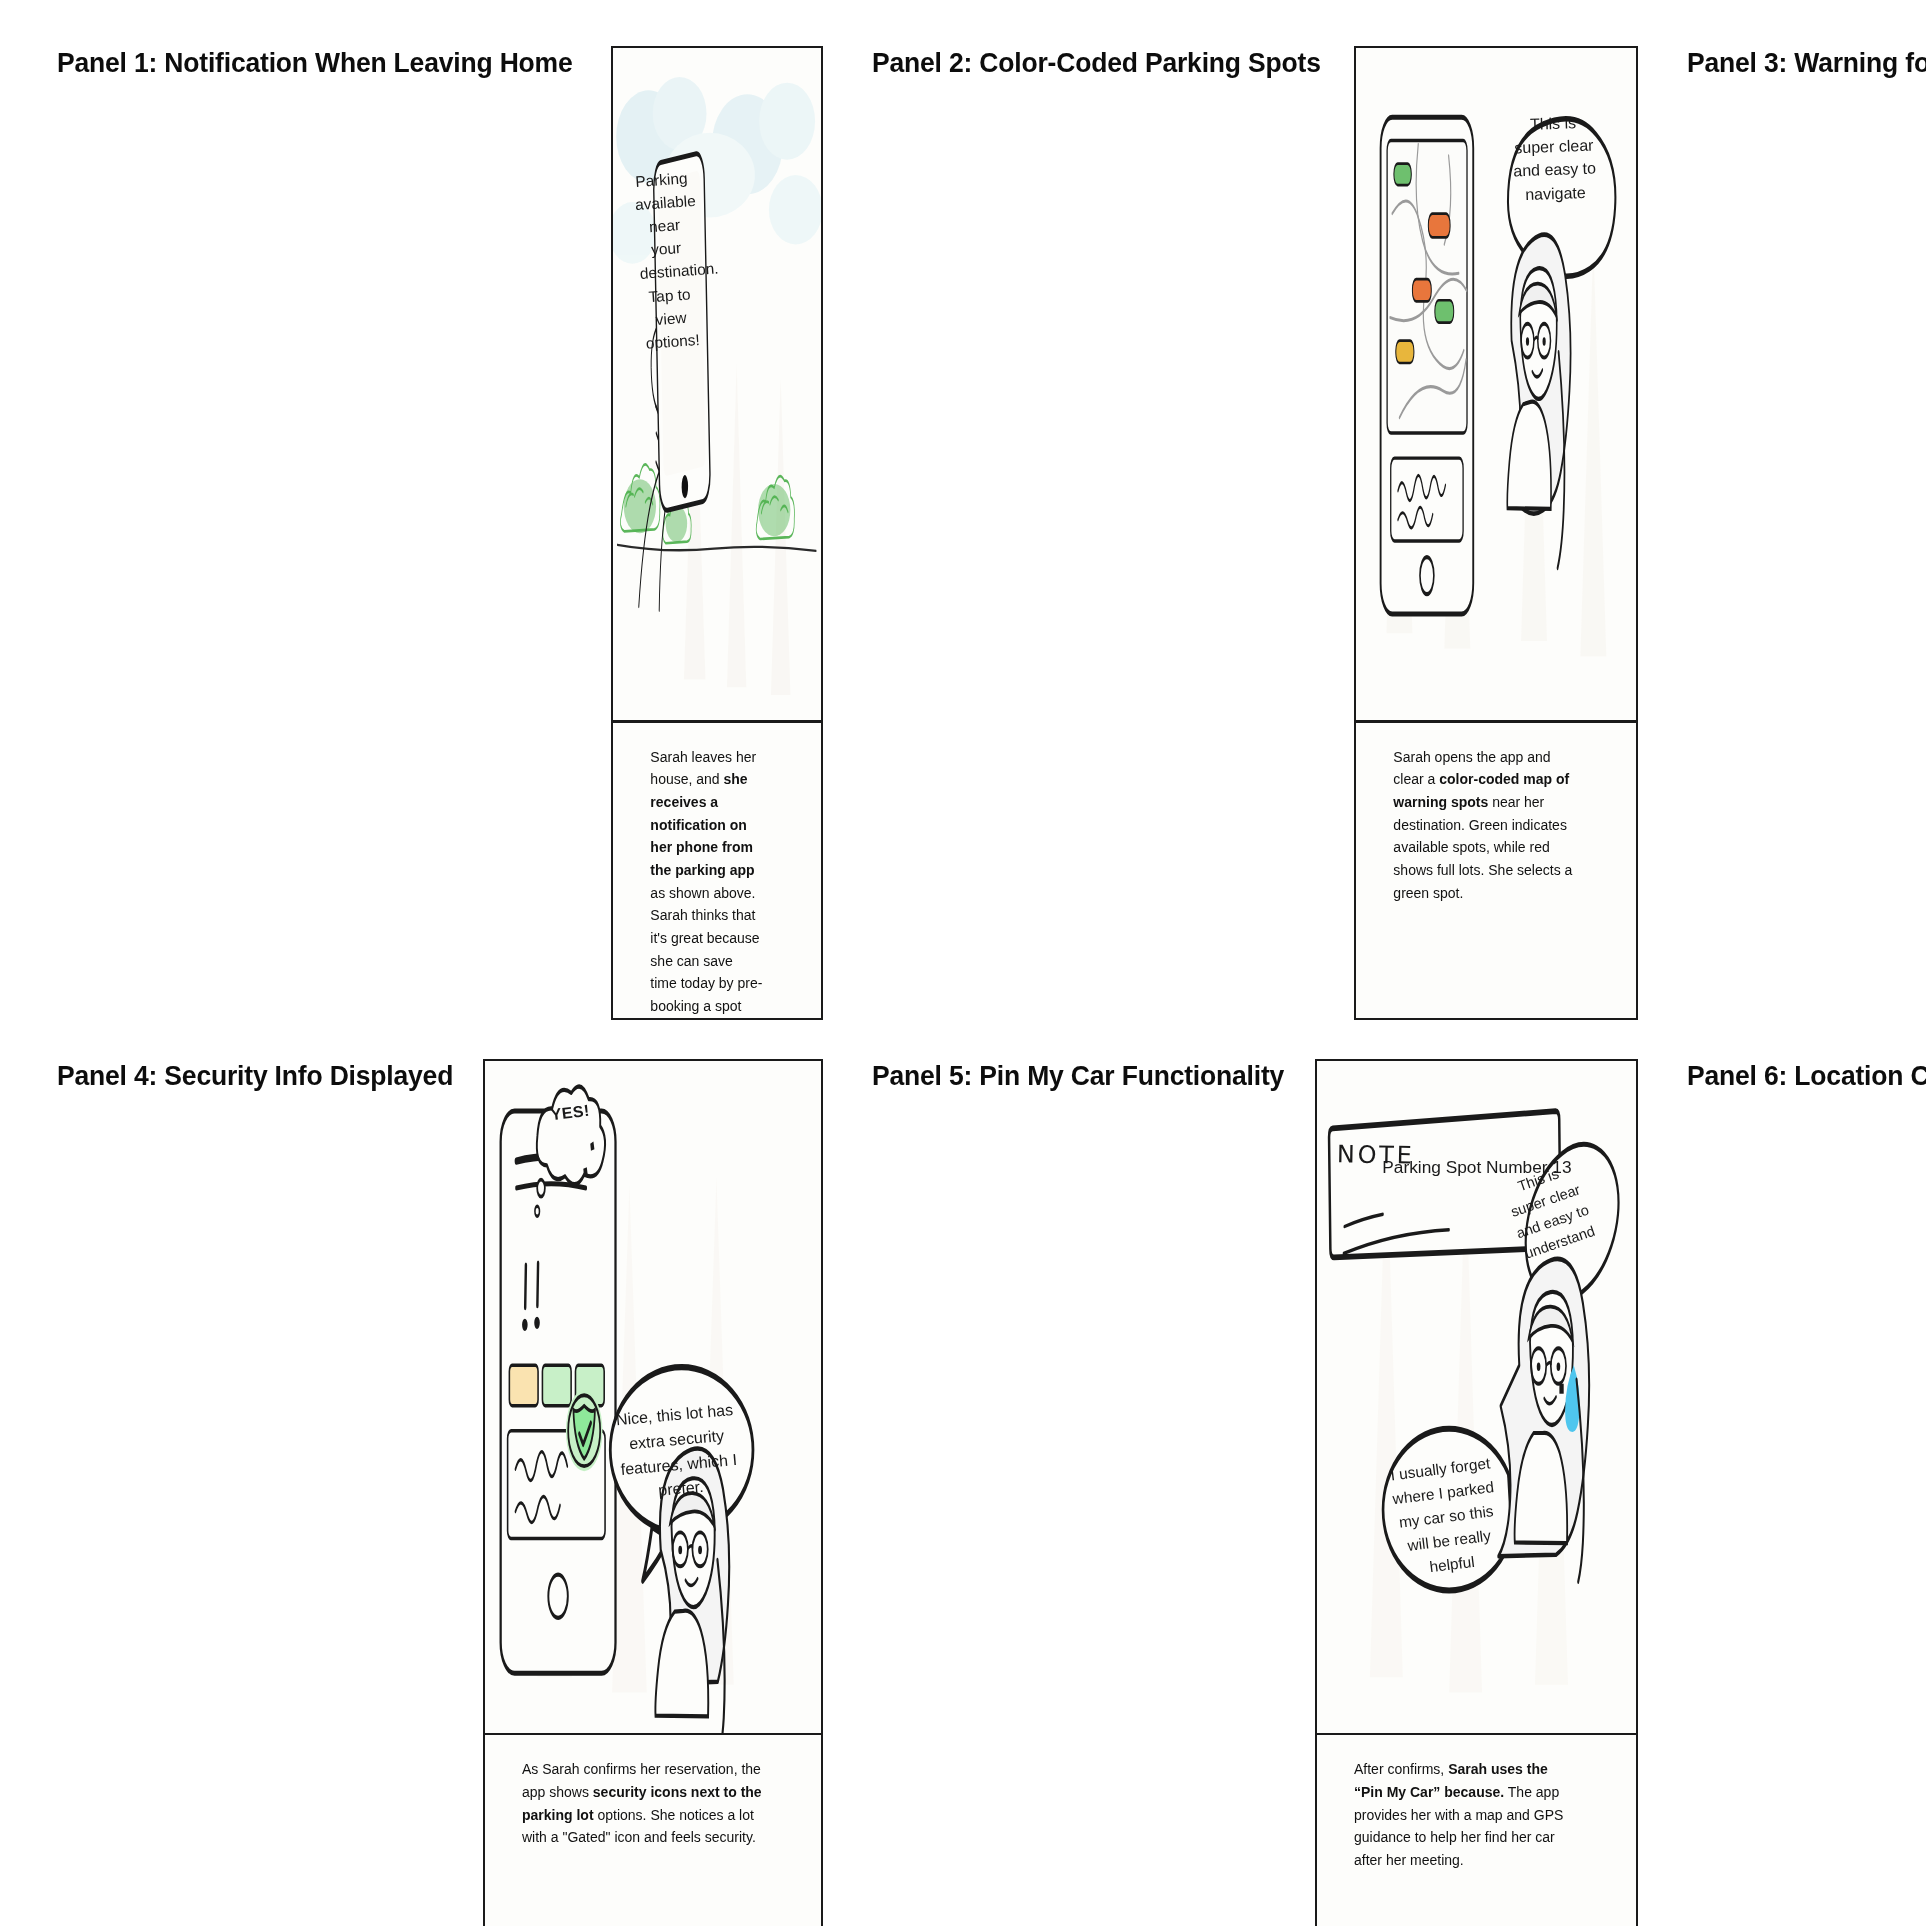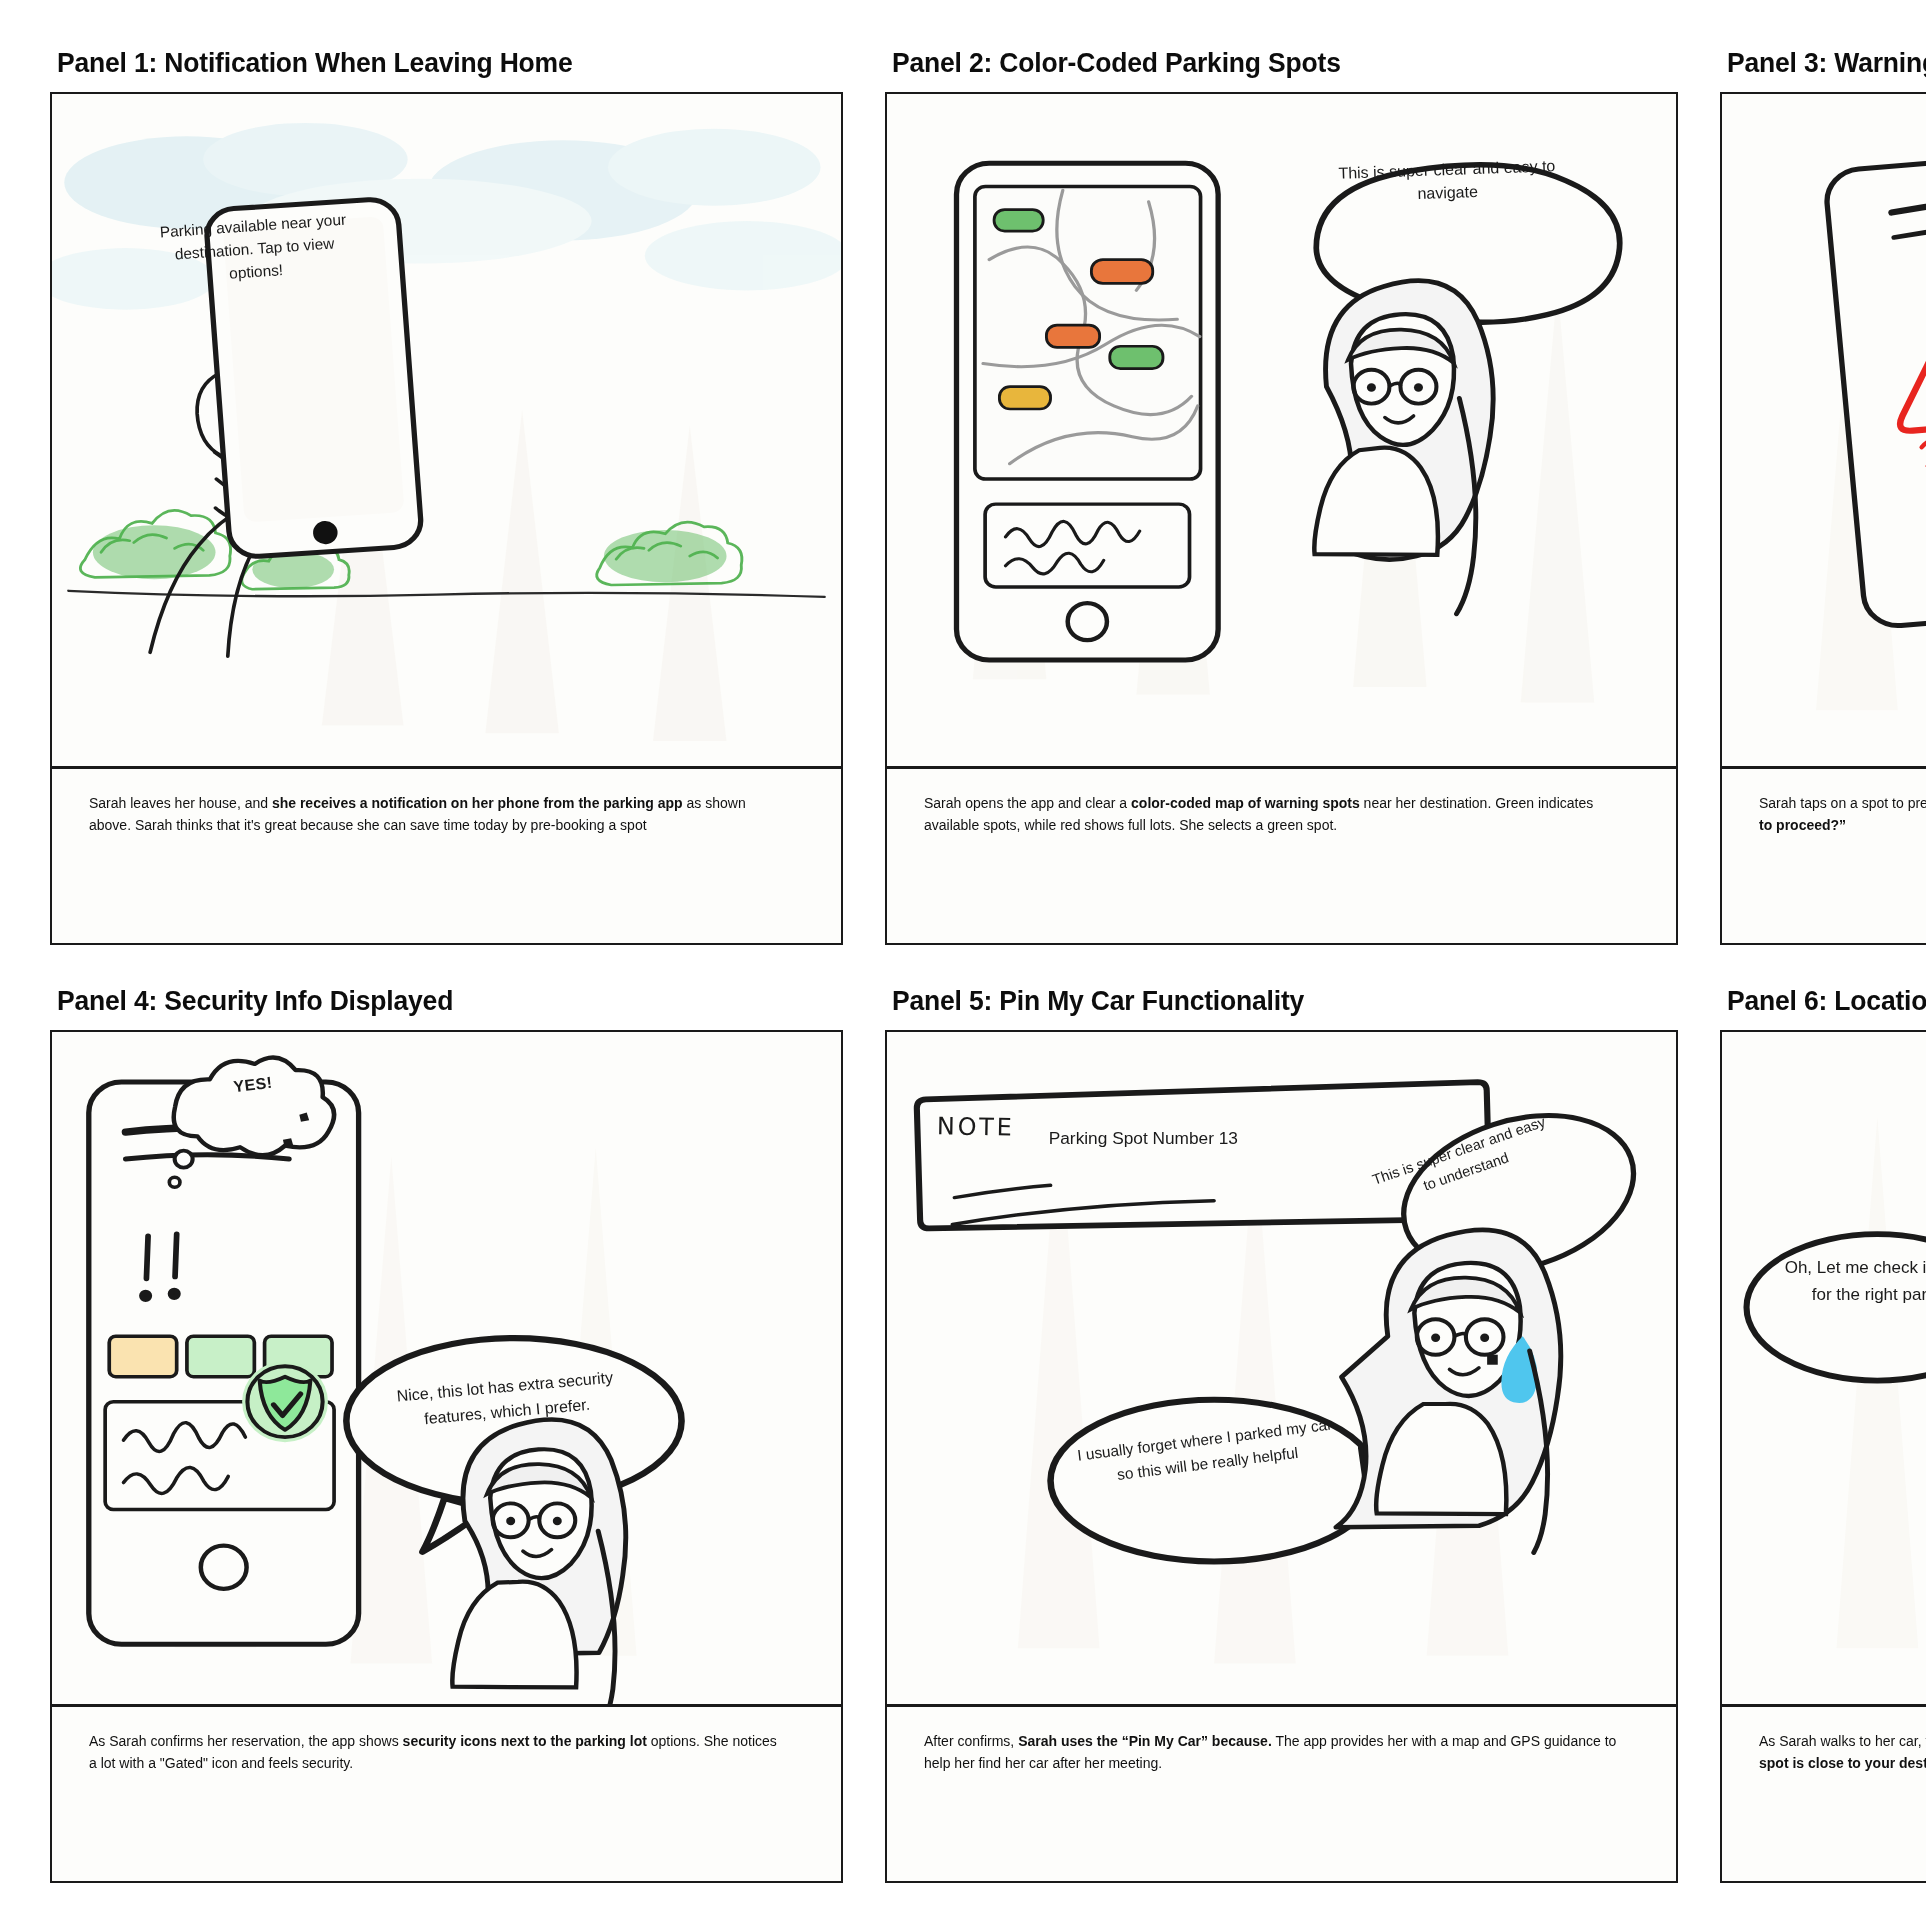--- a/index.html
+++ b/index.html
@@ -12,21 +12,21 @@
   .board {
     position: relative;
     width: 2563px; height: 1929px;
     padding: 46px 50px;
     display: grid;
     grid-template-columns: repeat(3, 1fr);
     grid-template-rows: repeat(2, 1fr);
     column-gap: 42px;
     row-gap: 39px;
   }
-  .panel { position: relative; display: flex; flex-direction: column; }
+  .panel { position: relative; display: flex; flex-direction: row; }
   .panel-title {
     font-size: 28.5px;
     font-weight: 700;
     letter-spacing: -0.2px;
     color: #0d0d0d;
     margin: 0 0 13px 7px;
     white-space: nowrap;
     font-stretch: condensed;
     transform: scaleX(0.93);
     transform-origin: left center;

